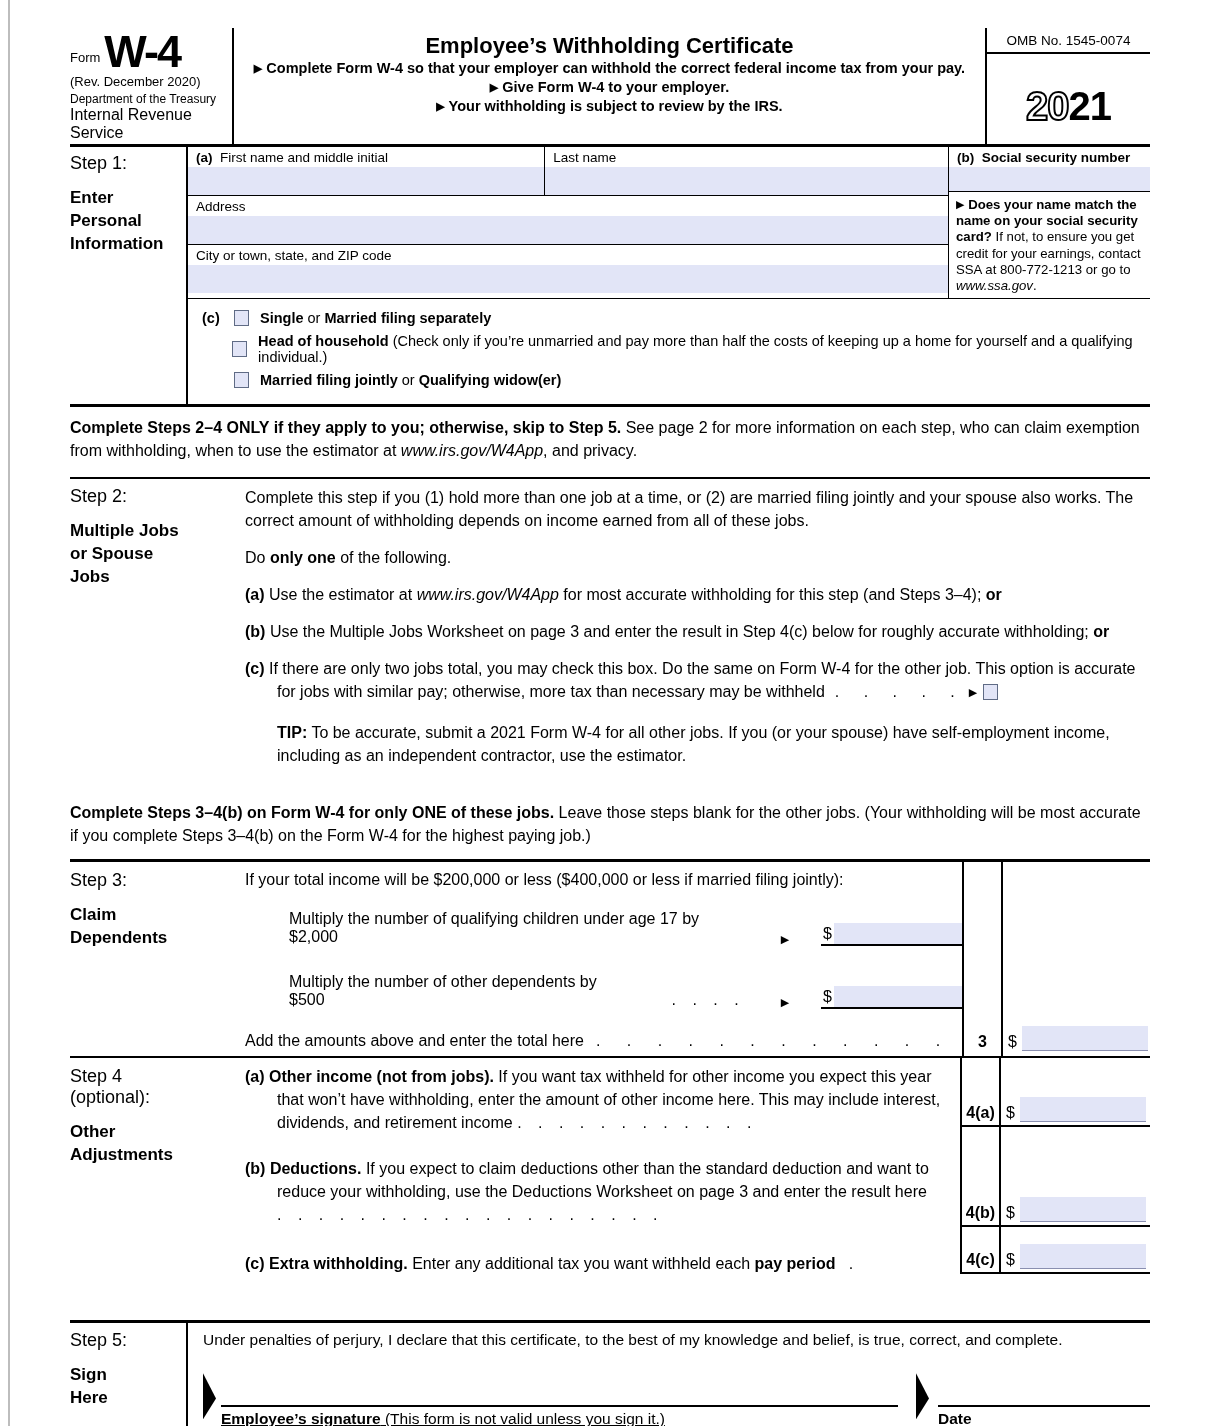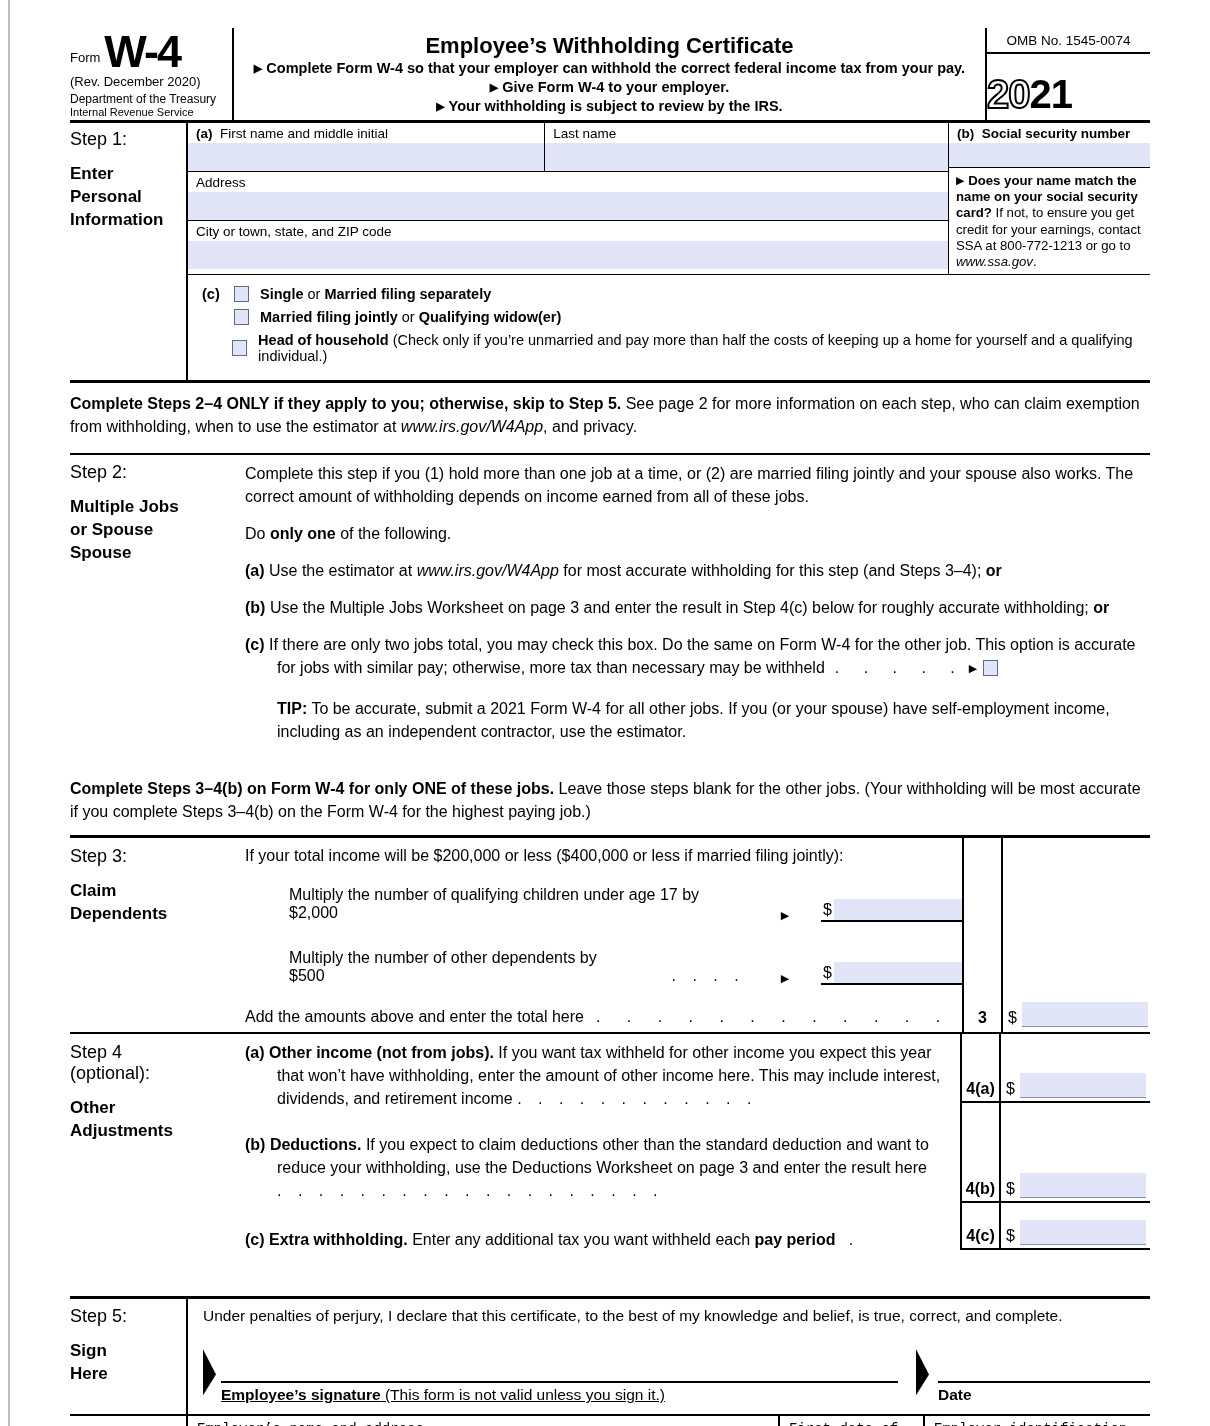--- a/index.html
+++ b/index.html
@@ -12,27 +12,27 @@
   .i { font-style:italic; }
 
   
   .header { display:flex; border-bottom:3px solid #000; }
   .h-left { width:162px; padding:4px 6px 2px 0; }
   .h-form-row { display:flex; align-items:flex-end; }
   .h-form-word { font-size:13px; padding-bottom:7px; }
   .h-w4 { font-size:45px; font-weight:bold; letter-spacing:-2px; line-height:40px; margin-left:4px; }
   .h-rev { font-size:13px; margin-top:2px; }
   .h-dept { font-size:12px; margin-top:3px; }
-  .h-irs { font-size:11px; }
+  .h-irs { font-size:16px; }
   .h-center { flex:1; border-left:2px solid #000; border-right:2px solid #000; text-align:center; padding-top:5px; }
   .h-title { font-size:22px; font-weight:bold; }
   .h-bullet { font-size:14.5px; font-weight:bold; line-height:19px; }
   .h-right { width:163px; display:flex; flex-direction:column; }
   .h-omb { font-size:13.5px; text-align:center; padding:5px 0 4px; border-bottom:2px solid #000; }
-  .h-year { flex:1; display:flex; align-items:center; justify-content:flex-start; font-size:40px; font-weight:bold; letter-spacing:-1px; padding-top:14px; }
+  .h-year { flex:1; display:flex; align-items:center; justify-content:center; font-size:40px; font-weight:bold; letter-spacing:-1px; padding-top:14px; }
   .yr-outline { color:#fff; -webkit-text-stroke:2px #000; }
 
   
   .fill { background:var(--field-fill, #e2e5f7); }
   .step-title { font-size:18px; font-weight:normal; }
   .step-sub { font-size:17px; font-weight:bold; line-height:23px; margin-top:12px; }
   .arrow-sm { font-size:11px; vertical-align:1px; }
   .dots { letter-spacing:6px; white-space:nowrap; }
 
   
@@ -199,43 +199,43 @@
         </div>
         <div class="s1-checks">
           <div class="chk-row">
             <span class="c-tag">(c)</span>
             <span class="cb"></span>
             <span><span class="b">Single</span><span> or </span><span class="b">Married filing separately</span></span>
           </div>
           <div class="chk-row">
             <span class="c-tag"></span>
             <span class="cb"></span>
-            <span><span class="b">Married filing jointly</span><span> or </span><span class="b">Qualifying widow(er)</span></span>
+            <span><span class="b">Head of household</span><span> (Check only if you’re unmarried and pay more than half the costs of keeping up a home for yourself and a qualifying individual.)</span></span>
           </div>
           <div class="chk-row">
             <span class="c-tag"></span>
             <span class="cb"></span>
-            <span><span class="b">Head of household</span><span> (Check only if you’re unmarried and pay more than half the costs of keeping up a home for yourself and a qualifying individual.)</span></span>
+            <span><span class="b">Married filing jointly</span><span> or </span><span class="b">Qualifying widow(er)</span></span>
           </div>
         </div>
       </div>
     </div>
 
     <div class="intro1">
       <span class="b">Complete Steps 2–4 ONLY if they apply to you; otherwise, skip to Step 5.</span><span> See page 2 for more information on each step, who can claim exemption from withholding, when to use the estimator at </span><span class="i">www.irs.gov/W4App</span><span>, and privacy.</span>
     </div>
     <div class="hr-thin"></div>
 
     <div class="step2">
       <div class="s2-label">
         <div class="step-title">Step 2:</div>
         <div class="step-sub">
           <div>Multiple Jobs</div>
           <div>or Spouse</div>
-          <div>Spouse</div>
+          <div>Jobs</div>
         </div>
       </div>
       <div class="s2-body">
         <p>Complete this step if you (1) hold more than one job at a time, or (2) are married filing jointly and your spouse also works. The correct amount of withholding depends on income earned from all of these jobs.</p>
         <p><span>Do </span><span class="b">only one</span><span> of the following.</span></p>
         <p class="hang"><span class="b">(a)</span> <span>Use the estimator at </span><span class="i">www.irs.gov/W4App</span><span> for most accurate withholding for this step (and Steps 3–4); </span><span class="b">or</span></p>
         <p class="hang"><span class="b">(b)</span> <span>Use the Multiple Jobs Worksheet on page 3 and enter the result in Step 4(c) below for roughly accurate withholding; </span><span class="b">or</span></p>
         <p class="hang"><span class="b">(c)</span> <span>If there are only two jobs total, you may check this box. Do the same on Form W-4 for the other job. This option is accurate for jobs with similar pay; otherwise, more tax than necessary may be withheld</span><span class="dots-c">. . . . .</span><span class="arrow-sm">▶</span><span class="cb-inline"></span></p>
         <p class="p-tip"><span class="b">TIP:</span><span> To be accurate, submit a 2021 Form W-4 for all other jobs. If you (or your spouse) have self-employment income, including as an independent contractor, use the estimator.</span></p>
       </div>

